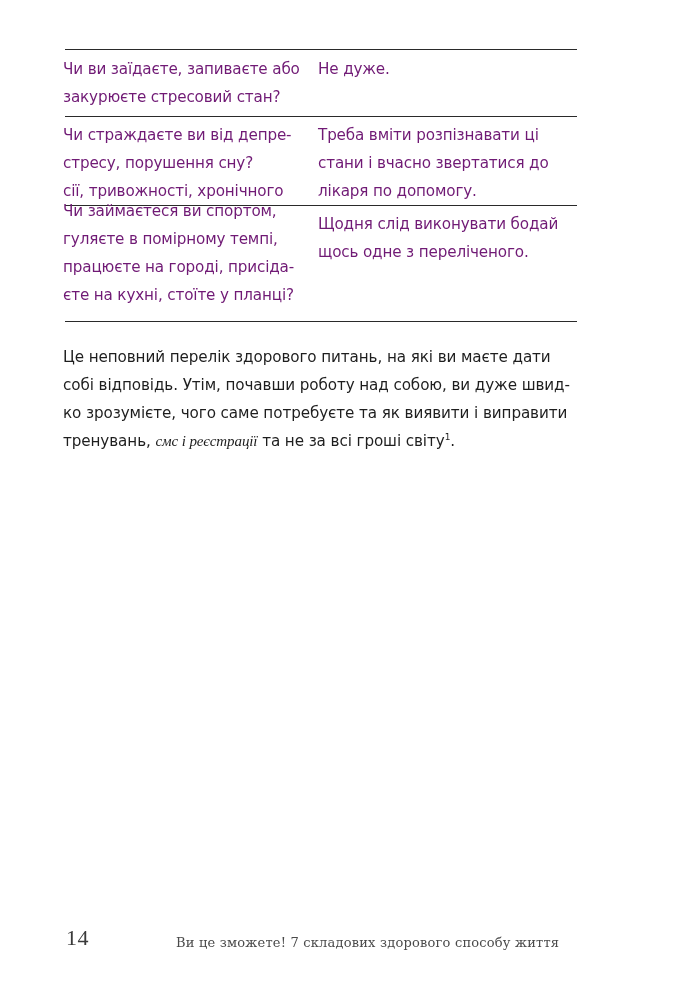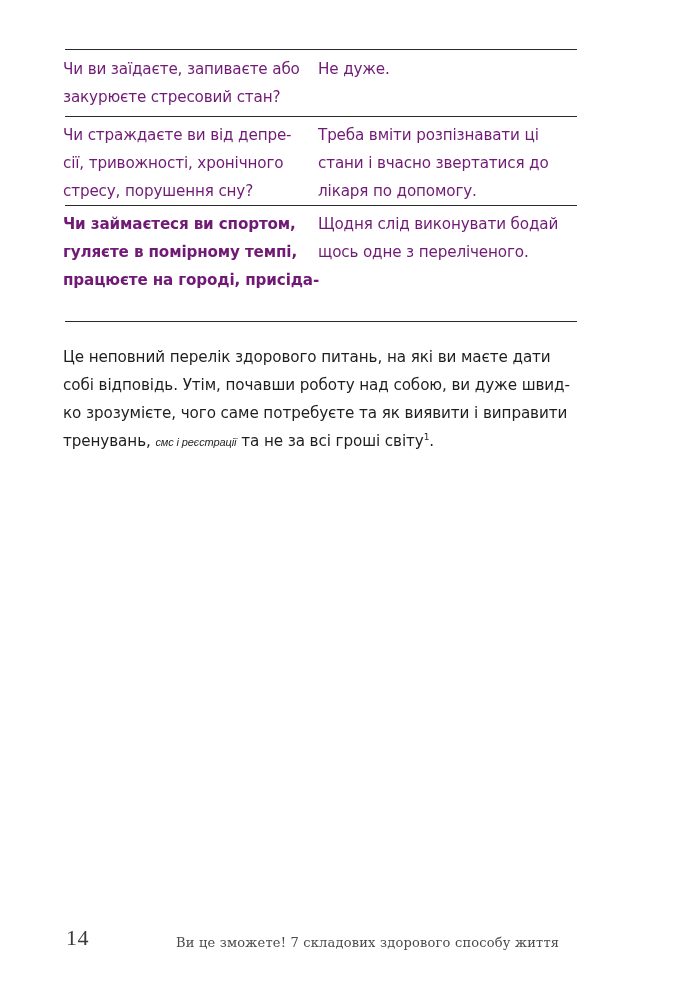--- a/index.html
+++ b/index.html
@@ -6,21 +6,21 @@
     body { width: 683px; height: 1000px; position: relative; overflow: hidden; color: #1e1e1e; }
 
     .rule { position: absolute; left: 65px; width: 512px; height: 0; border-top: 1.3px solid #2a2a2a; }
 
     .cell { position: absolute; font-family: "DejaVu Sans", sans-serif; font-size: 15.2px; line-height: 28px; color: #701a75; letter-spacing: -0.15px; white-space: nowrap; }
     .q { left: 63px; }
     .a { left: 318px; }
 
     .para { position: absolute; left: 63px; top: 343px; width: 520px; font-family: "DejaVu Sans", sans-serif; font-size: 15.2px; line-height: 28px; color: #1e1e1e; letter-spacing: -0.1px; }
     .para .line { display: block; white-space: nowrap; }
-    .para em { font-family: Liberation Sans, sans-serif; font-style: italic; font-size: 11px; }
+    .para em { font-family: Liberation Serif, serif; font-style: italic; font-size: 15px; }
     .para sup { font-size: 9px; vertical-align: 6px; line-height: 0; }
 
     .footer-num { position: absolute; left: 66px; top: 925px; font-family: Liberation Serif, serif; font-size: 22px; font-weight: 300; color: #3a3a3a; letter-spacing: 0.5px; }
     .footer-title { position: absolute; left: 176px; top: 935px; font-family: "DejaVu Serif", serif; font-size: 13px; color: #4a4a4a; letter-spacing: 0.2px; white-space: nowrap; }
   </style>
 </head>
 <body>
 
 <div class="rule" style="top:49px;"></div>
 <div class="rule" style="top:116px;"></div>
@@ -30,33 +30,34 @@
 <div class="cell q" style="top:55px;">
   <div>Чи ви заїдаєте, запиваєте або</div>
   <div>закурюєте стресовий стан?</div>
 </div>
 <div class="cell a" style="top:55px;">
   <div>Не дуже.</div>
 </div>
 
 <div class="cell q" style="top:121px;">
   <div>Чи страждаєте ви від депре-</div>
+  <div>стресу, порушення сну?</div>
   <div>сії, тривожності, хронічного</div>
-  <div>стресу, порушення сну?</div>
 </div>
 <div class="cell a" style="top:121px;">
   <div>Треба вміти розпізнавати ці</div>
   <div>стани і вчасно звертатися до</div>
   <div>лікаря по допомогу.</div>
 </div>
 
-<div class="cell q" style="top:210px;font-weight:bold;">
+<div class="cell q" style="top:197px;">
   <div>Чи займаєтеся ви спортом,</div>
   <div>гуляєте в помірному темпі,</div>
   <div>працюєте на городі, присіда-</div>
+  <div>єте на кухні, стоїте у планці?</div>
 </div>
 <div class="cell a" style="top:210px;">
   <div>Щодня слід виконувати бодай</div>
   <div>щось одне з переліченого.</div>
 </div>
 
 <div class="para">
   <span class="line">Це неповний перелік здорового питань, на які ви маєте дати</span>
   <span class="line">собі відповідь. Утім, почавши роботу над собою, ви дуже швид-</span>
   <span class="line">ко зрозумієте, чого саме потребуєте та як виявити і виправити</span>

